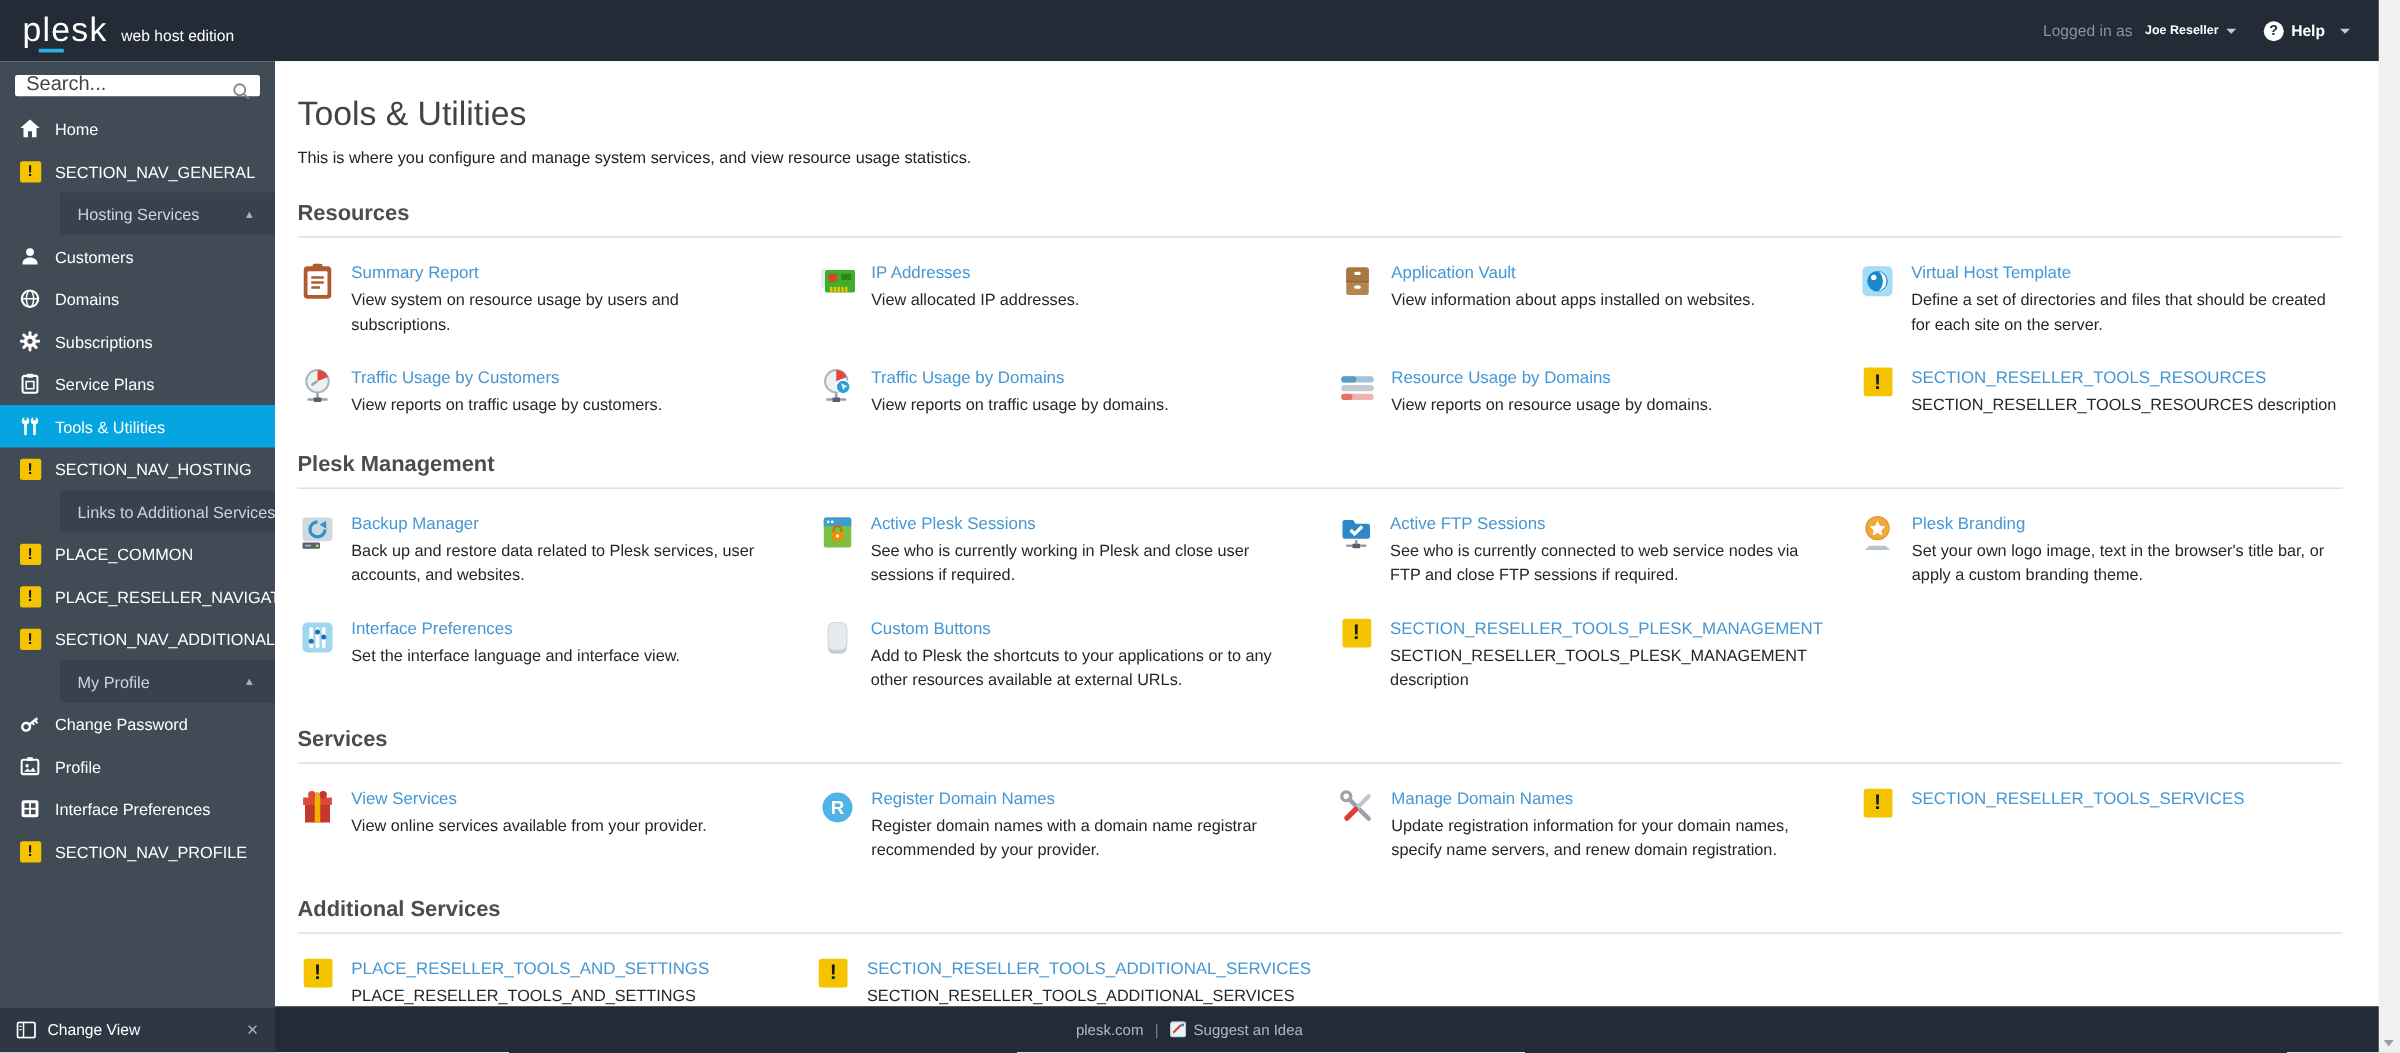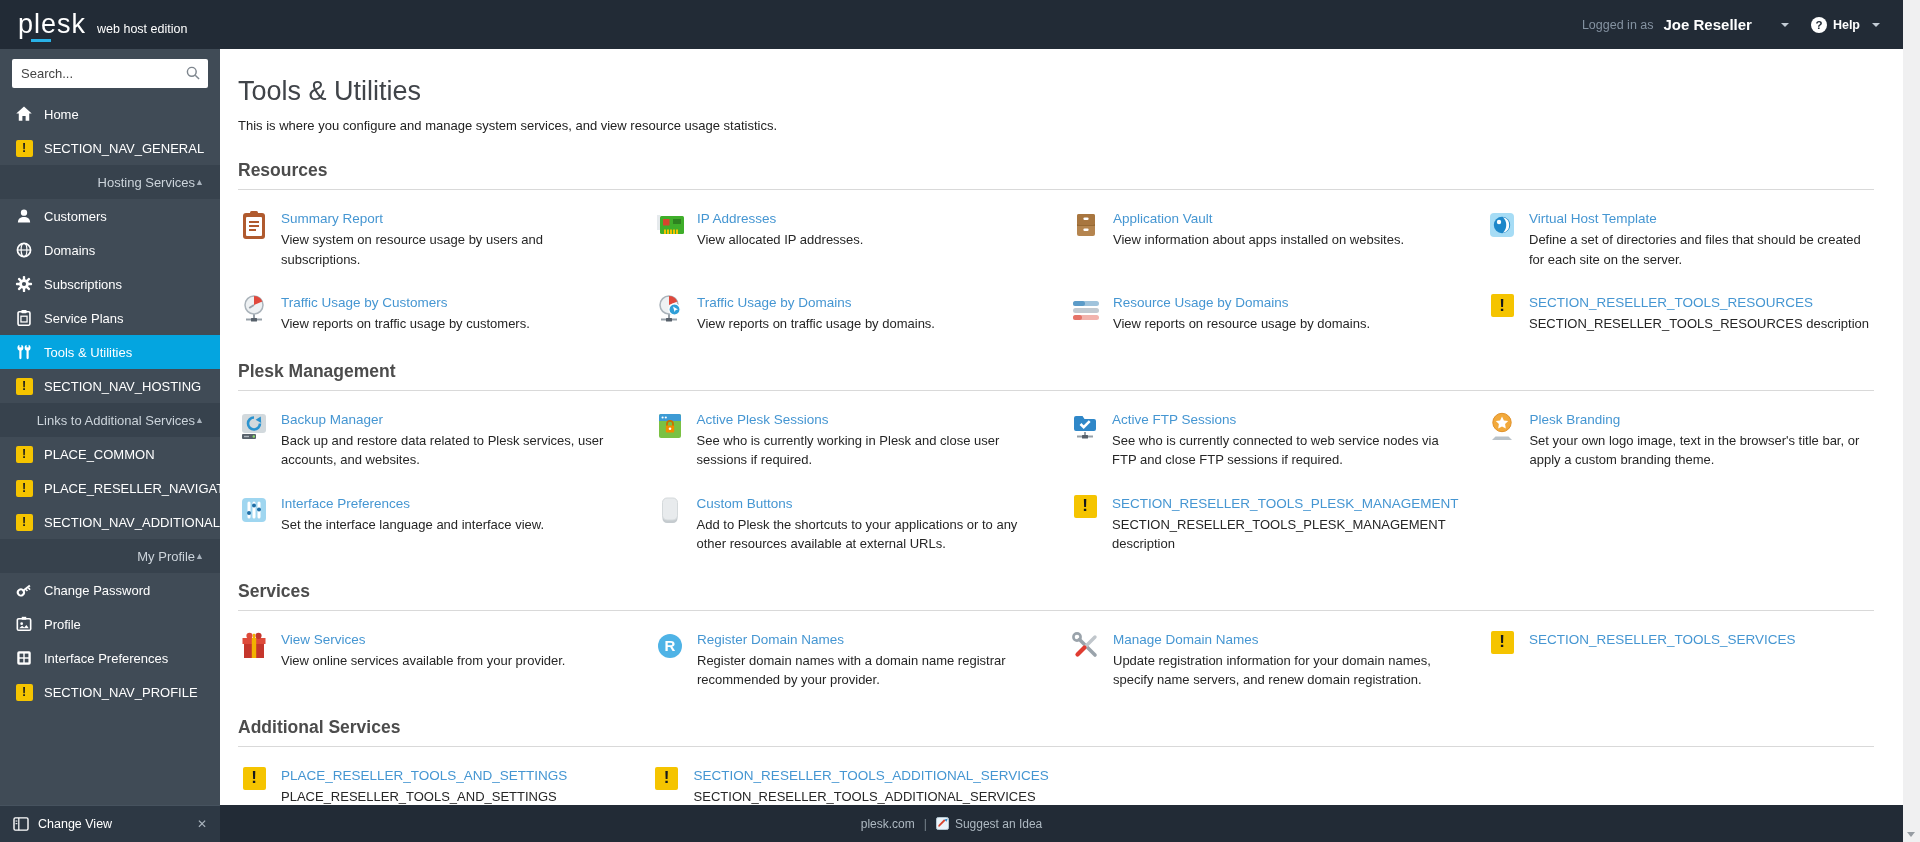--- a/index.html
+++ b/index.html
@@ -8,43 +8,43 @@
        font-family:"Liberation Sans",sans-serif;background:#fef9c3;}
 
   
   .topbar{flex:0 0 49px;background:#222b36;display:flex;align-items:center;padding:0 40px 0 18px;}
   .logo{display:flex;align-items:baseline;cursor:pointer;}
   .logo-word{color:#fff;font-size:27px;letter-spacing:1px;position:relative;line-height:1;}
   .logo-word::after{content:'';position:absolute;left:13px;bottom:-4px;width:20px;height:3px;background:#29b1e6;}
   .edition{color:#fff;font-size:12.5px;margin-left:11px;}
   .topbar-right{margin-left:auto;display:flex;align-items:center;gap:8px;}
   .logged-label{color:#8593a2;font-size:12.5px;margin-right:2px;}
-  .user-menu{color:#fff;font-size:15px;font-weight:bold;display:flex;align-items:center;cursor:pointer;gap:23px;}
+  .user-menu{color:#fff;font-size:10px;font-weight:bold;display:flex;align-items:center;cursor:pointer;}
   .caret{display:inline-block;width:0;height:0;border-left:4px solid transparent;border-right:4px solid transparent;
          border-top:4px solid #c3ccd5;margin-left:6px;}
   .help-menu{display:flex;align-items:center;color:#fff;font-size:12.5px;font-weight:bold;margin-left:14px;cursor:pointer;gap:6px;}
   .help-circle{width:16px;height:16px;border-radius:50%;background:#fff;color:#222b36;font-size:11.5px;font-weight:bold;
                display:inline-flex;align-items:center;justify-content:center;}
 
   
   .main{flex:1;display:flex;min-height:0;}
 
   
   .sidebar{flex:0 0 220px;width:220px;background:#404b56;display:flex;flex-direction:column;overflow:hidden;}
   .search-wrap{margin:10px 12px 9px 12px;position:relative;}
-  .search-input{width:100%;height:29px;border:none;border-radius:2px;padding:0 32px 0 9px;font-size:13px;color:#333;
+  .search-input{width:100%;height:17px;border:none;border-radius:2px;padding:0 32px 0 9px;font-size:16px;color:#333;
                 font-family:"Liberation Sans",sans-serif;outline:none;}
   .search-input::placeholder{color:#444;}
   .search-icon{position:absolute;right:7px;top:6px;cursor:pointer;line-height:0;}
   .sidebar-nav{flex:1;overflow:hidden;}
   .sb-item{height:34px;display:flex;align-items:center;padding:0 8px 0 14px;color:#fff;font-size:13px;cursor:pointer;white-space:nowrap;}
   .sb-item .sb-icon{flex:0 0 20px;width:20px;height:20px;margin-right:10px;display:inline-flex;align-items:center;justify-content:center;line-height:0;}
   .sb-item.active{background:#04a5e0;}
   .sb-group{height:34px;background:#37424d;color:#ccd4db;font-size:13px;display:flex;align-items:center;
-            justify-content:flex-end;padding:0 16px 0 14px;cursor:pointer;white-space:nowrap;}
+            justify-content:space-between;padding:0 16px 0 14px;cursor:pointer;white-space:nowrap;margin-left:48px;}
   .sb-group .arrow{font-size:9px;color:#a7b1bb;}
   .warn-box{display:inline-flex;align-items:center;justify-content:center;background:#f5c400;color:#15181c;
             font-weight:bold;border-radius:2px;font-family:"Liberation Sans",sans-serif;}
   .sb-icon .warn-box{width:17px;height:17px;font-size:12.5px;}
 
   
   .content{flex:1;padding:15px 46px 0 18px;overflow:hidden;background:#fff;}
   .page-title{font-size:27px;color:#404449;font-weight:400;margin:12px 0 0 0;}
   .page-subtitle{font-size:13px;color:#222;margin-top:11px;}
   .section-title{font-size:17.5px;color:#4c4c4c;font-weight:700;margin:27px 0 0 0;padding-bottom:8px;border-bottom:1px solid #d9d9d9;}

